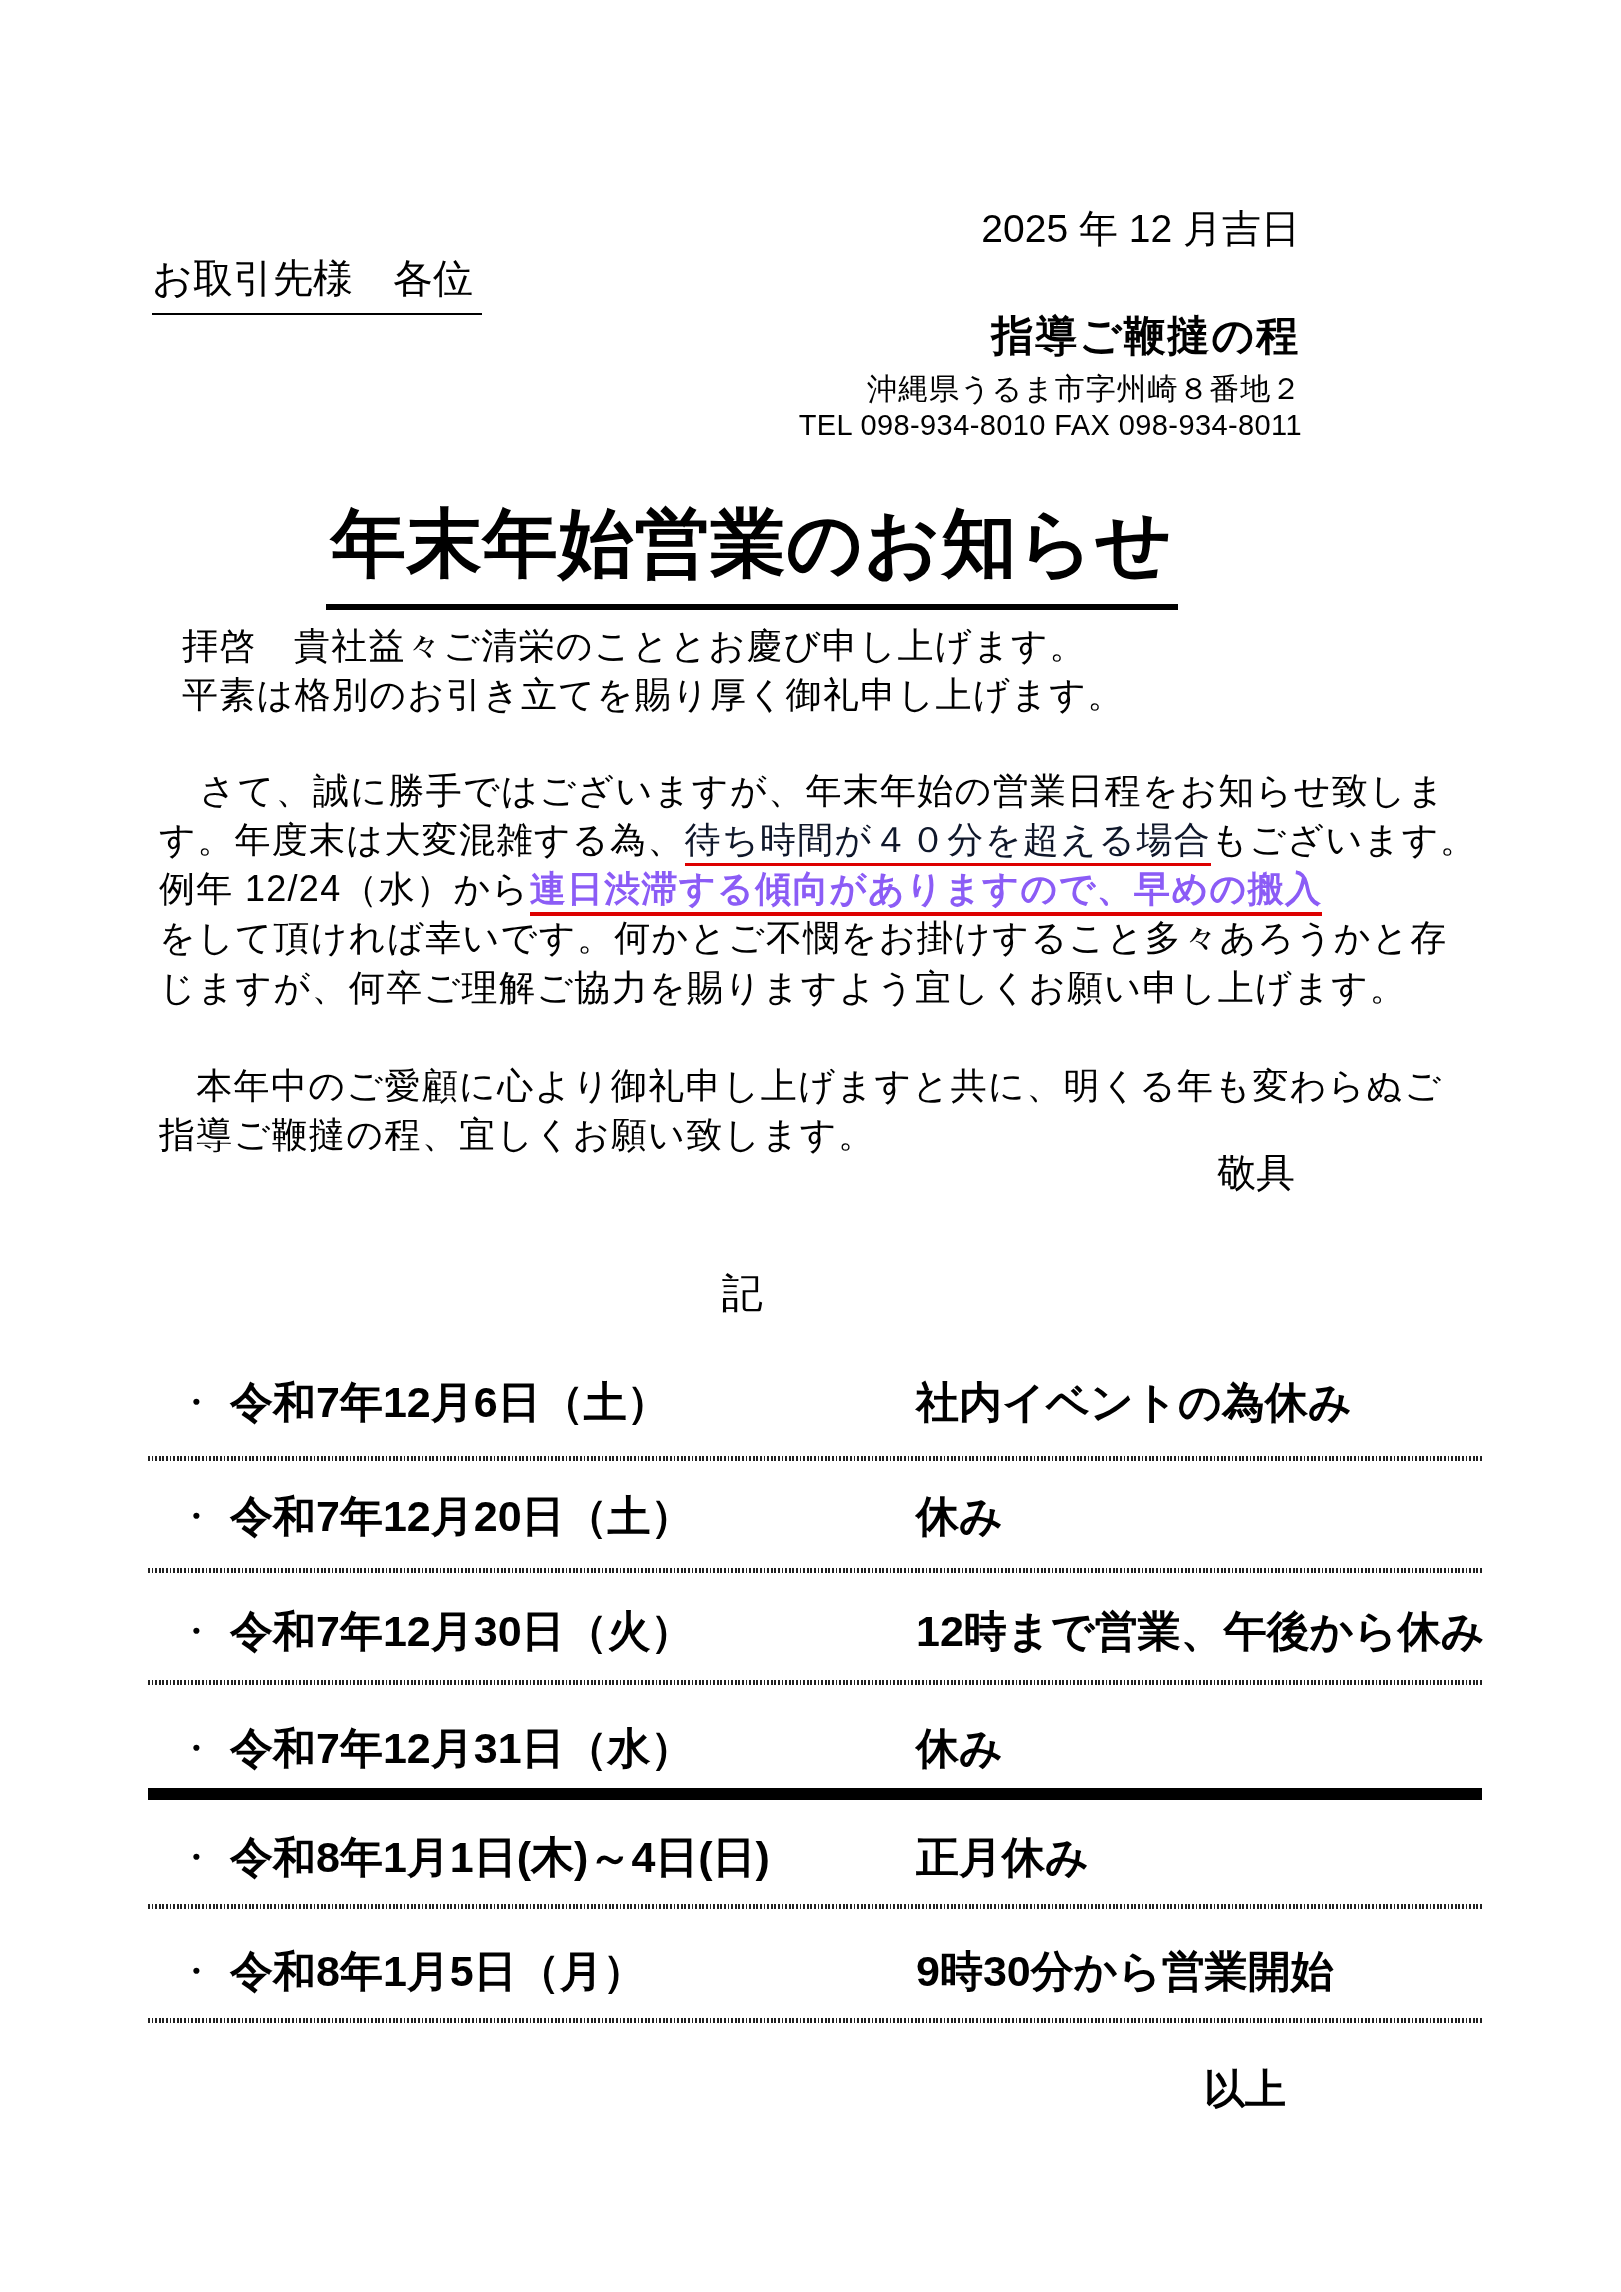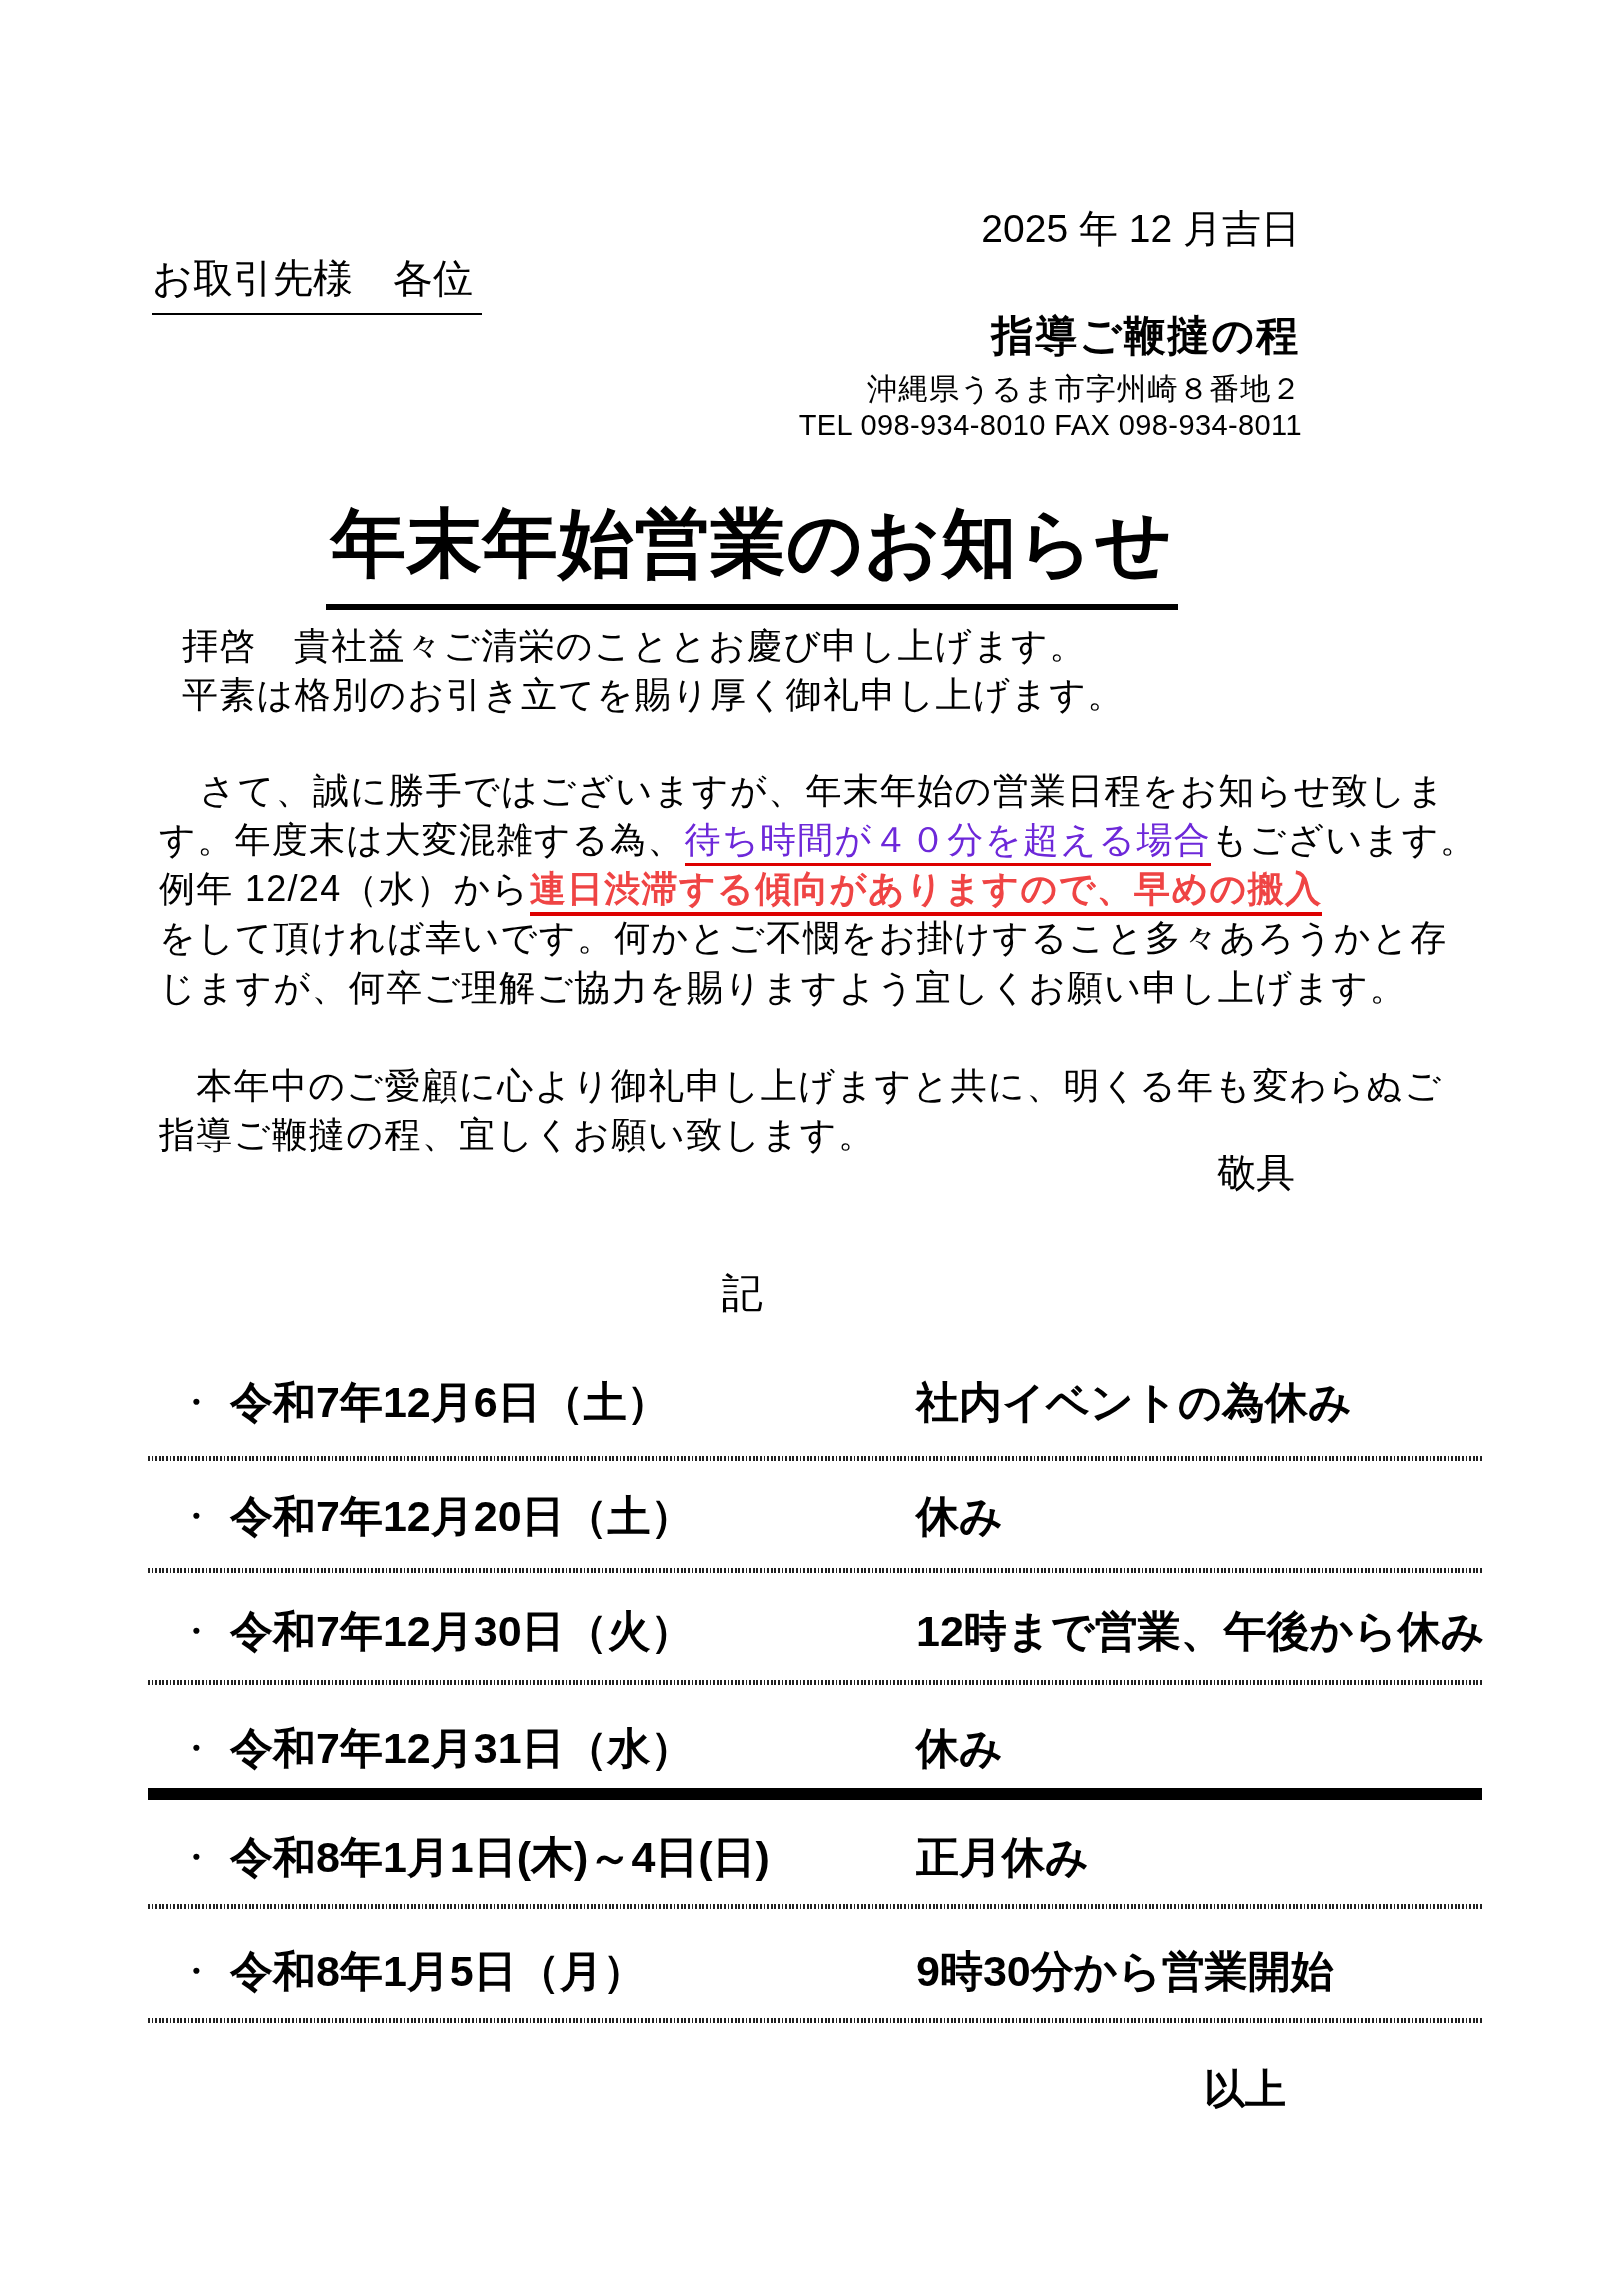--- a/index.html
+++ b/index.html
@@ -25,22 +25,22 @@
   .g1 { top:622px;  left:182px; }
   .g2 { top:671px;  left:182px; }
   .b1 { top:767px;  left:162px; }
   .b2 { top:816px;  left:159px; }
   .b3 { top:865px;  left:159px; }
   .b4 { top:914px; left:159px; }
   .b5 { top:964px; left:159px; }
   .c1 { top:1062px; left:159px; }
   .c2 { top:1111px; left:159px; }
 
-  .red-u      { color:#6d28d9; border-bottom:3.6px solid #dd0000; padding-bottom:2.7px; }
-  .red-u-bold { color:#ef4444; font-weight:bold; border-bottom:4.5px solid #dd0000; padding-bottom:2.7px; }
+  .red-u      { color:#0f172a; border-bottom:3.6px solid #dd0000; padding-bottom:2.7px; }
+  .red-u-bold { color:#8b5cf6; font-weight:bold; border-bottom:4.5px solid #dd0000; padding-bottom:2.7px; }
 
   .sign-off   { top:1146px; right:193px; font-size:39px; }
   .record-marker { top:1266px; left:0; width:100%; text-align:center; font-size:41px; letter-spacing:3.6px; }
 
   .sched-row  { position:absolute; left:148px; width:1334px; height:56px; }
   .r1 { top:1374px; } .r2 { top:1488px; } .r3 { top:1603px; }
   .r4 { top:1720px; } .r5 { top:1829px; } .r6 { top:1943px; }
   .row-bullet { position:absolute; left:32px; top:7.2px;  font-size:32px; font-weight:bold; white-space:pre; }
   .row-date   { position:absolute; left:82px; top:0;  font-size:43px; font-weight:bold; white-space:pre; }
   .row-note   { position:absolute; left:768px; top:0; font-size:43px; font-weight:bold; white-space:pre; }

